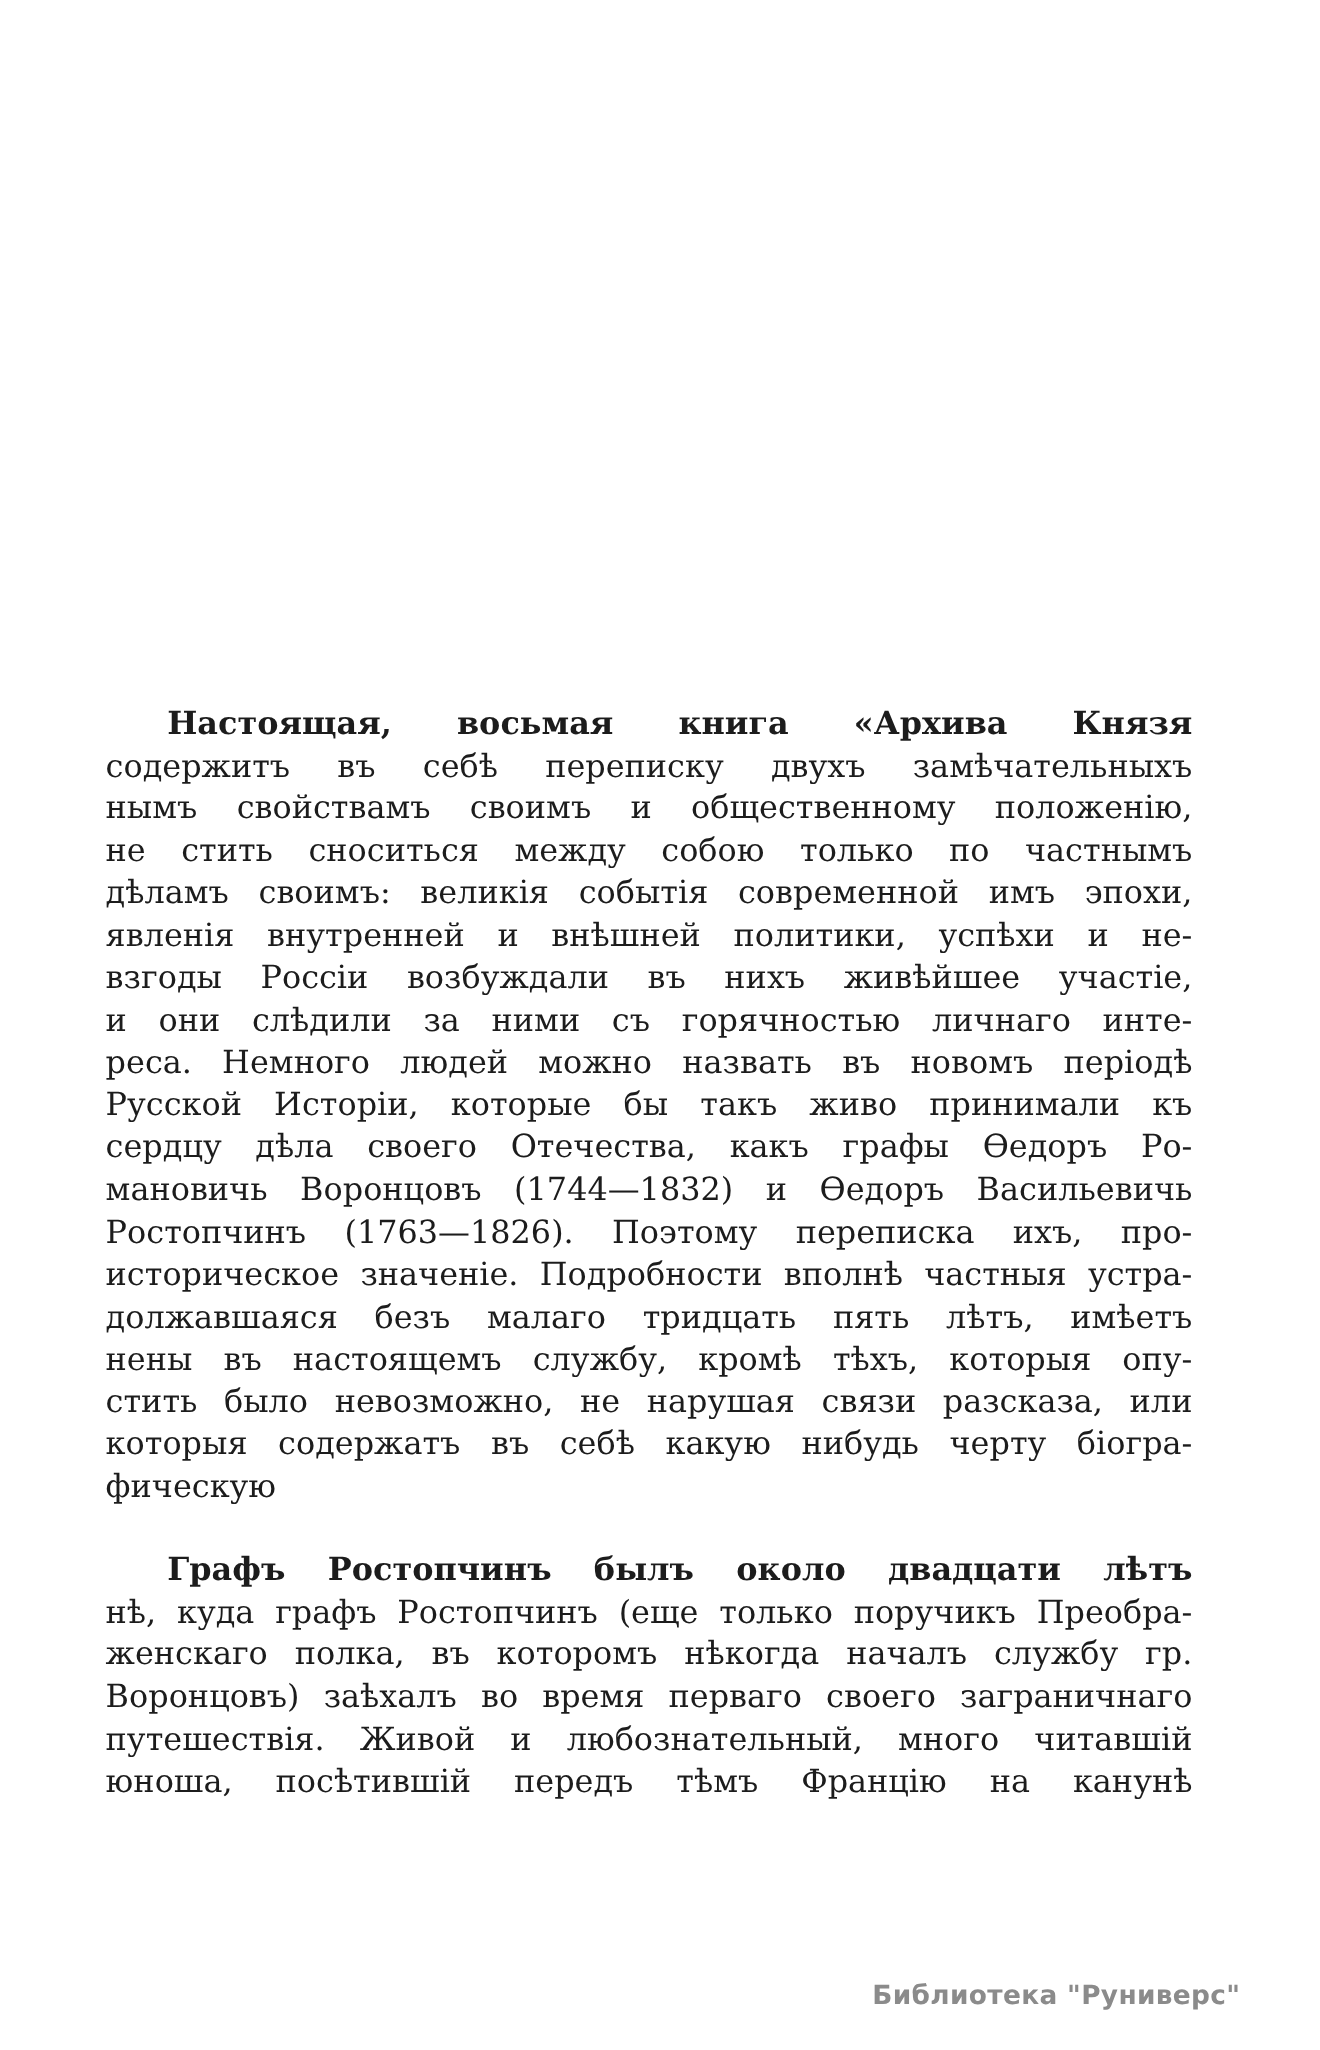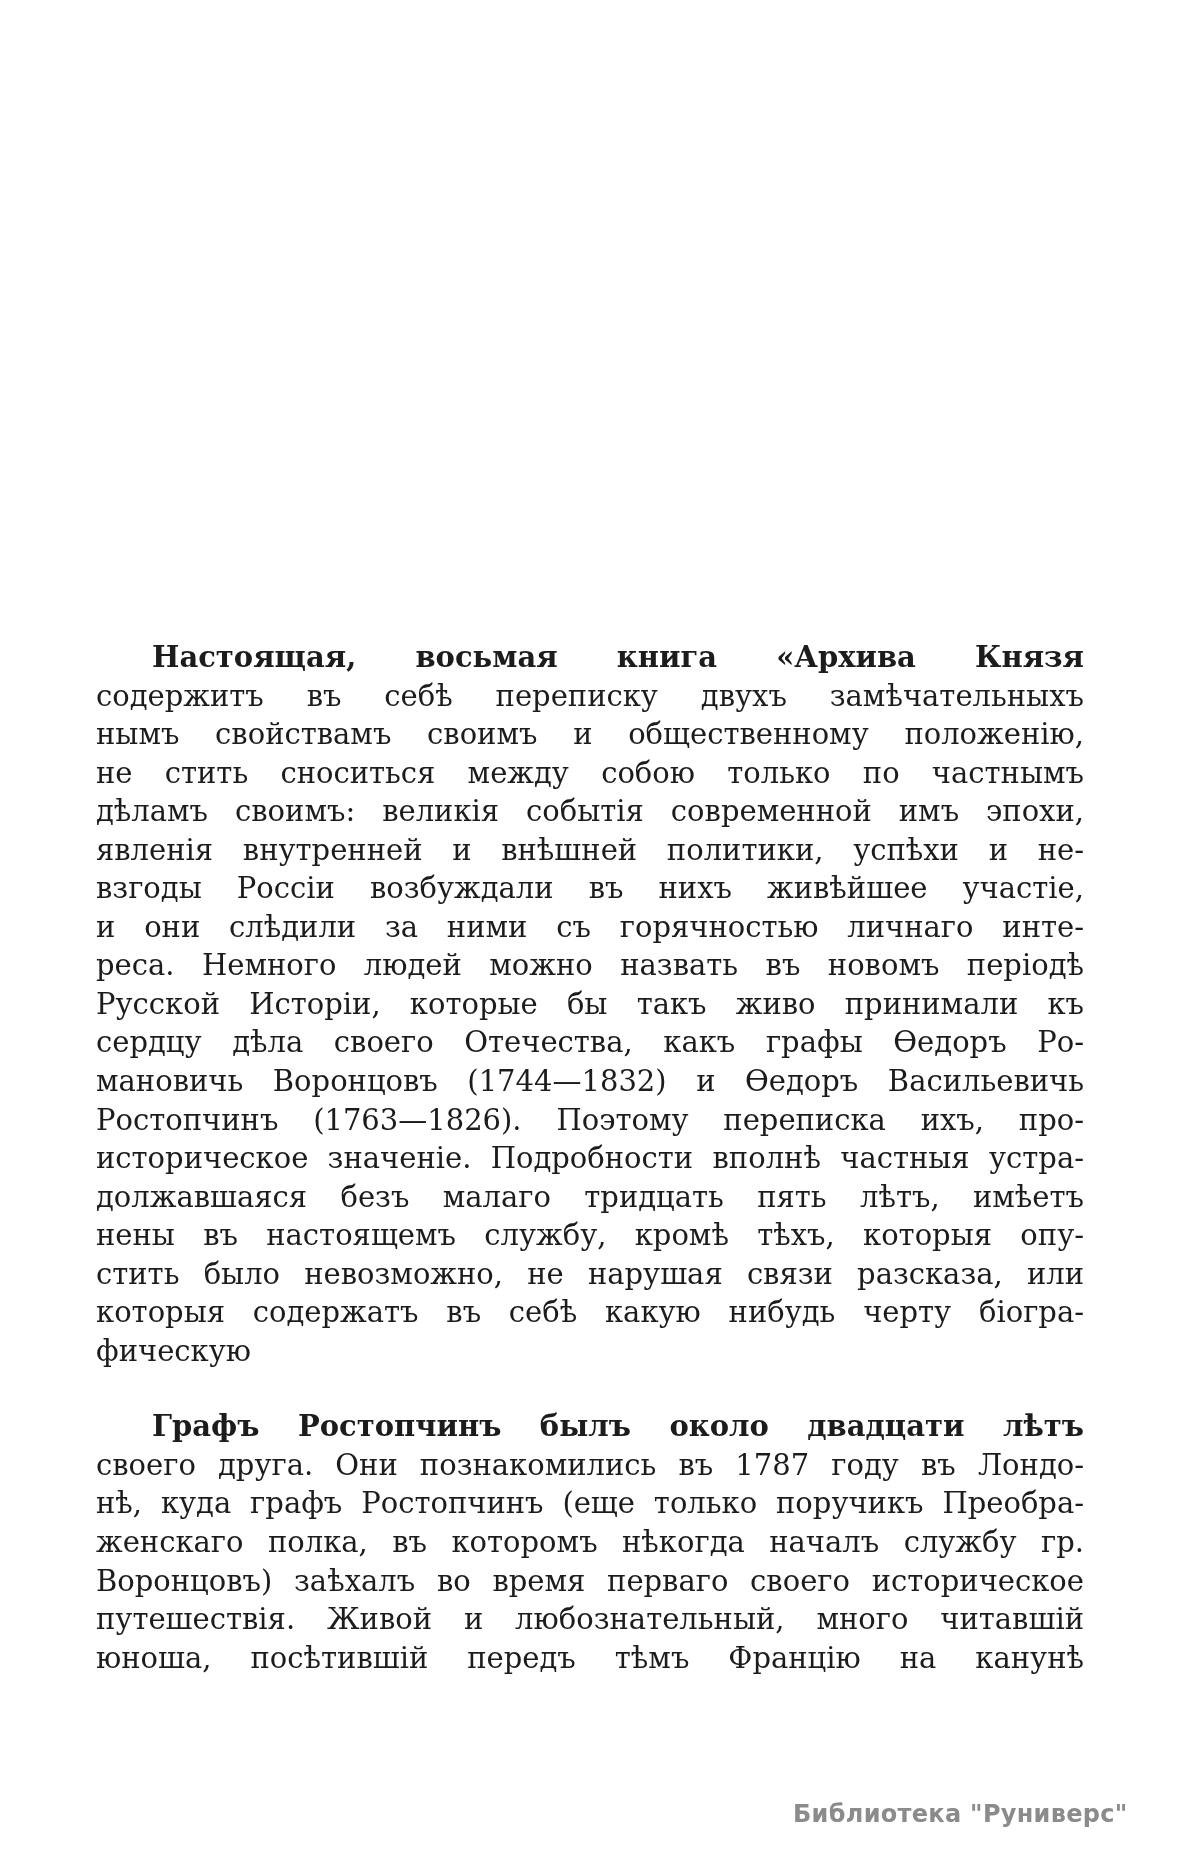--- a/index.html
+++ b/index.html
@@ -73,22 +73,21 @@
     <div class="line">мановичь Воронцовъ (1744—1832) и Ѳедоръ Васильевичь</div>
     <div class="line">Ростопчинъ (1763—1826). Поэтому переписка ихъ, про-</div>
     <div class="line">историческое значеніе. Подробности вполнѣ частныя устра-</div>
     <div class="line">должавшаяся безъ малаго тридцать пять лѣтъ, имѣетъ</div>
     <div class="line">нены въ настоящемъ службу, кромѣ тѣхъ, которыя опу-</div>
     <div class="line">стить было невозможно, не нарушая связи разсказа, или</div>
     <div class="line">которыя содержатъ въ себѣ какую нибудь черту біогра-</div>
     <div class="line para-end">фическую</div>
 
     <div class="line indent p2-start">Графъ Ростопчинъ былъ около двадцати лѣтъ моложе</div>
-    <div class="line">своего друга. Они познакомились въ 1787 году въ Лондо-</div>
     <div class="line">нѣ, куда графъ Ростопчинъ (еще только поручикъ Преобра-</div>
     <div class="line">женскаго полка, въ которомъ нѣкогда началъ службу гр.</div>
-    <div class="line">Воронцовъ) заѣхалъ во время перваго своего историческое</div>
+    <div class="line">Воронцовъ) заѣхалъ во время перваго своего заграничнаго</div>
     <div class="line">путешествія. Живой и любознательный, много читавшій</div>
     <div class="line">юноша, посѣтившій передъ тѣмъ Францію на канунѣ</div>
   </div>
 
   <div class="watermark">Библиотека "Руниверс"</div>
 </div>
 
 </body></html>

